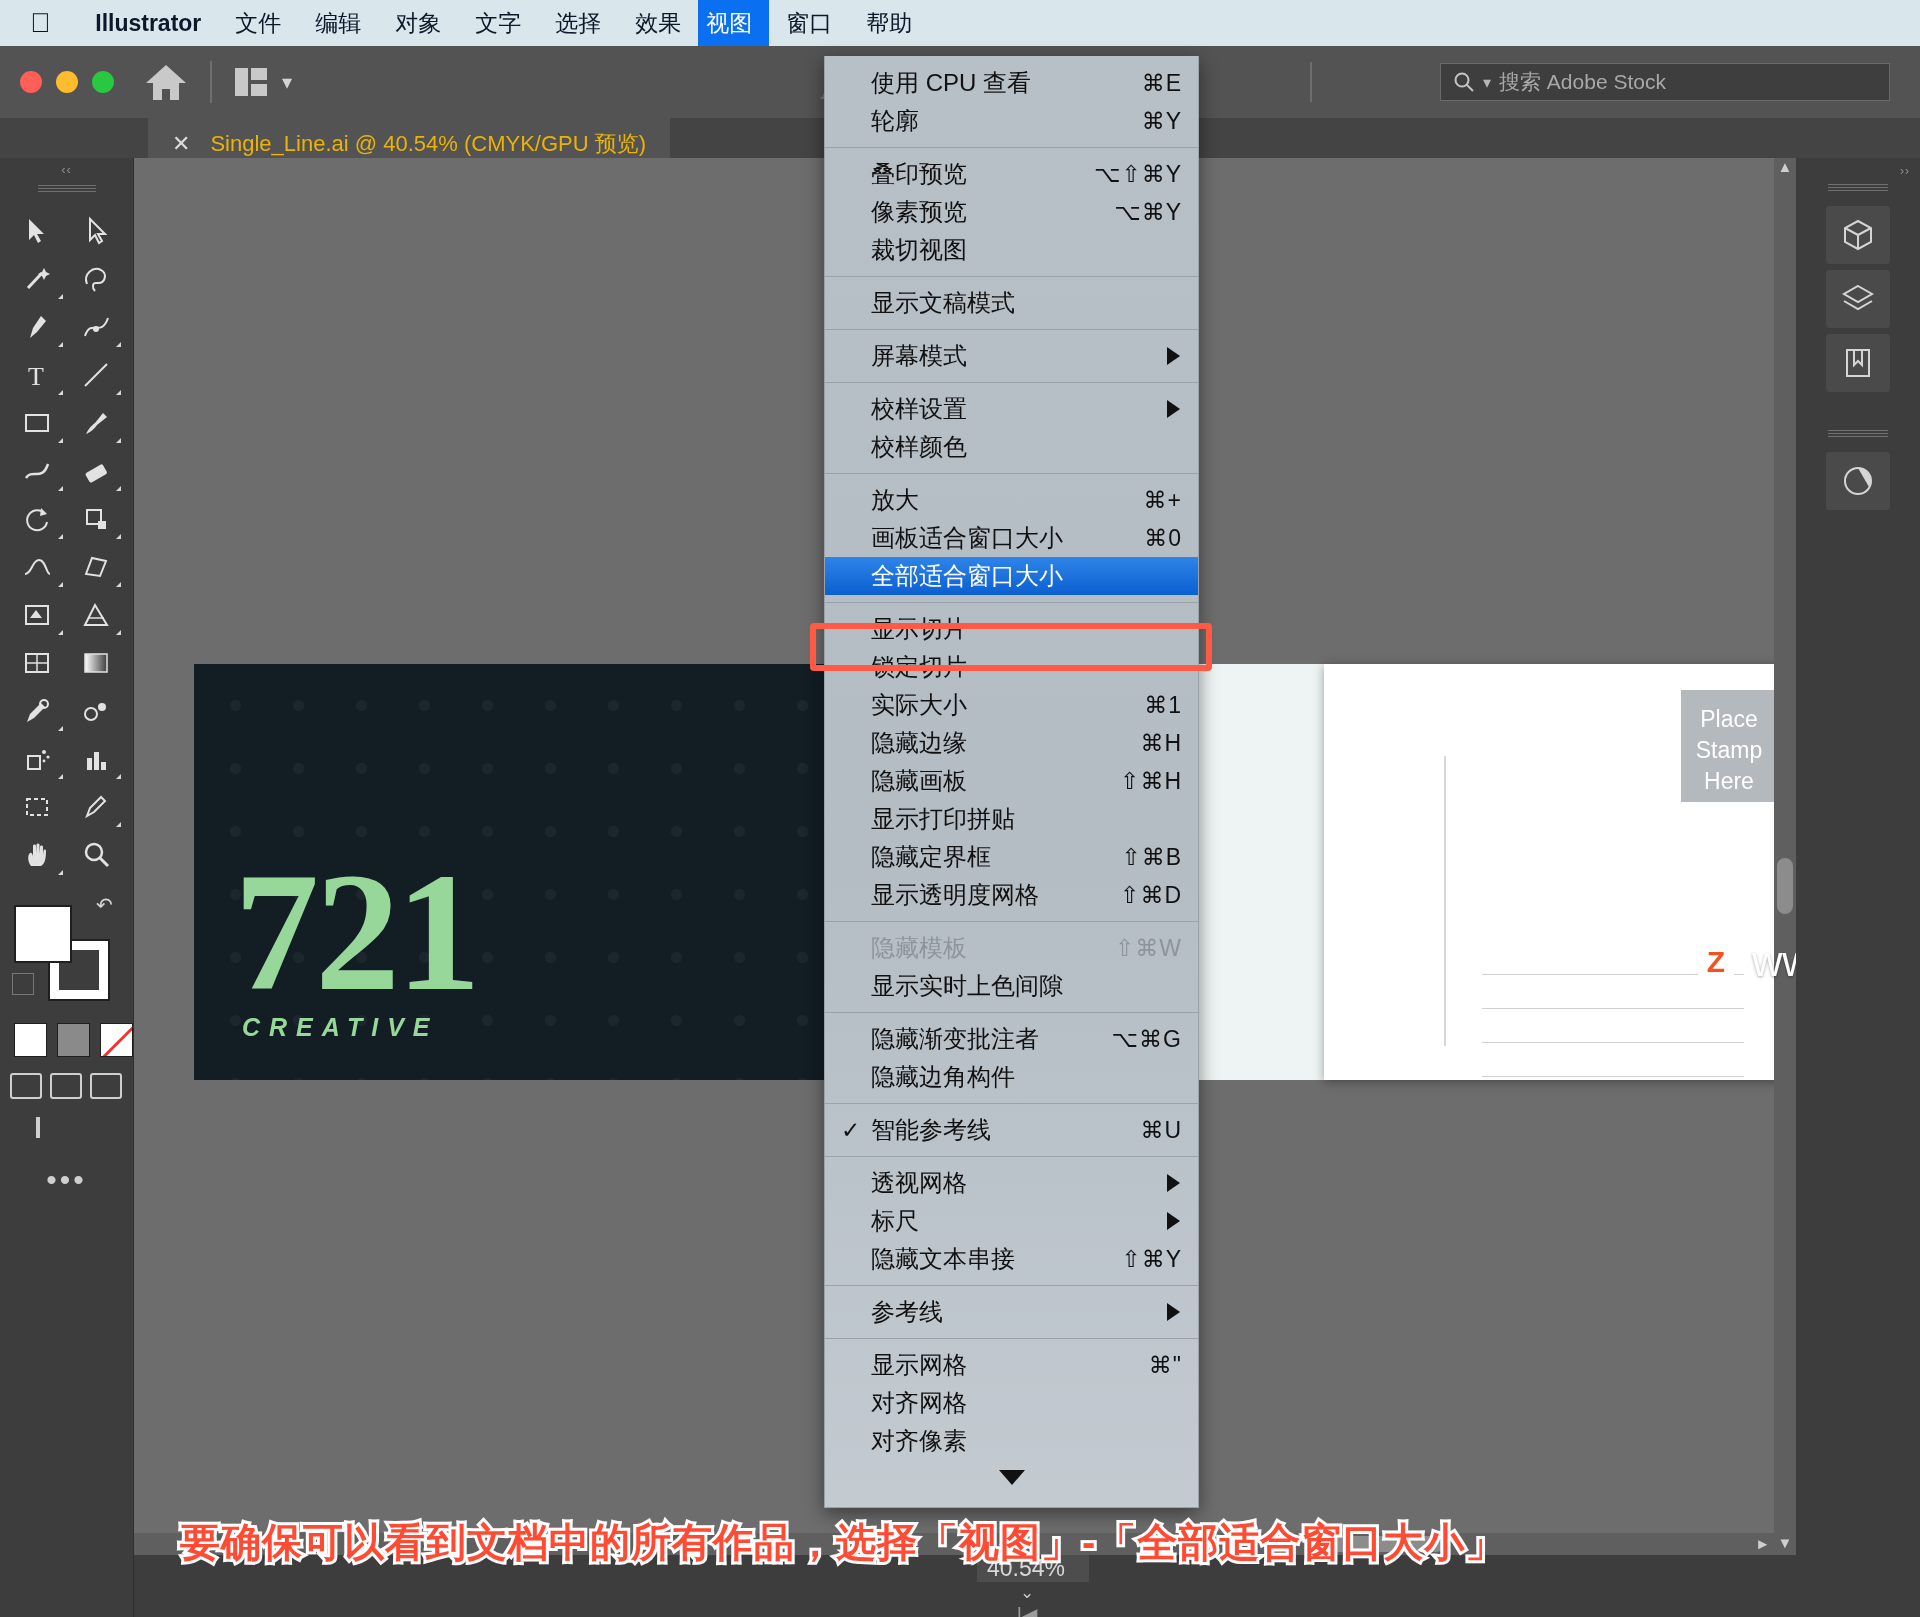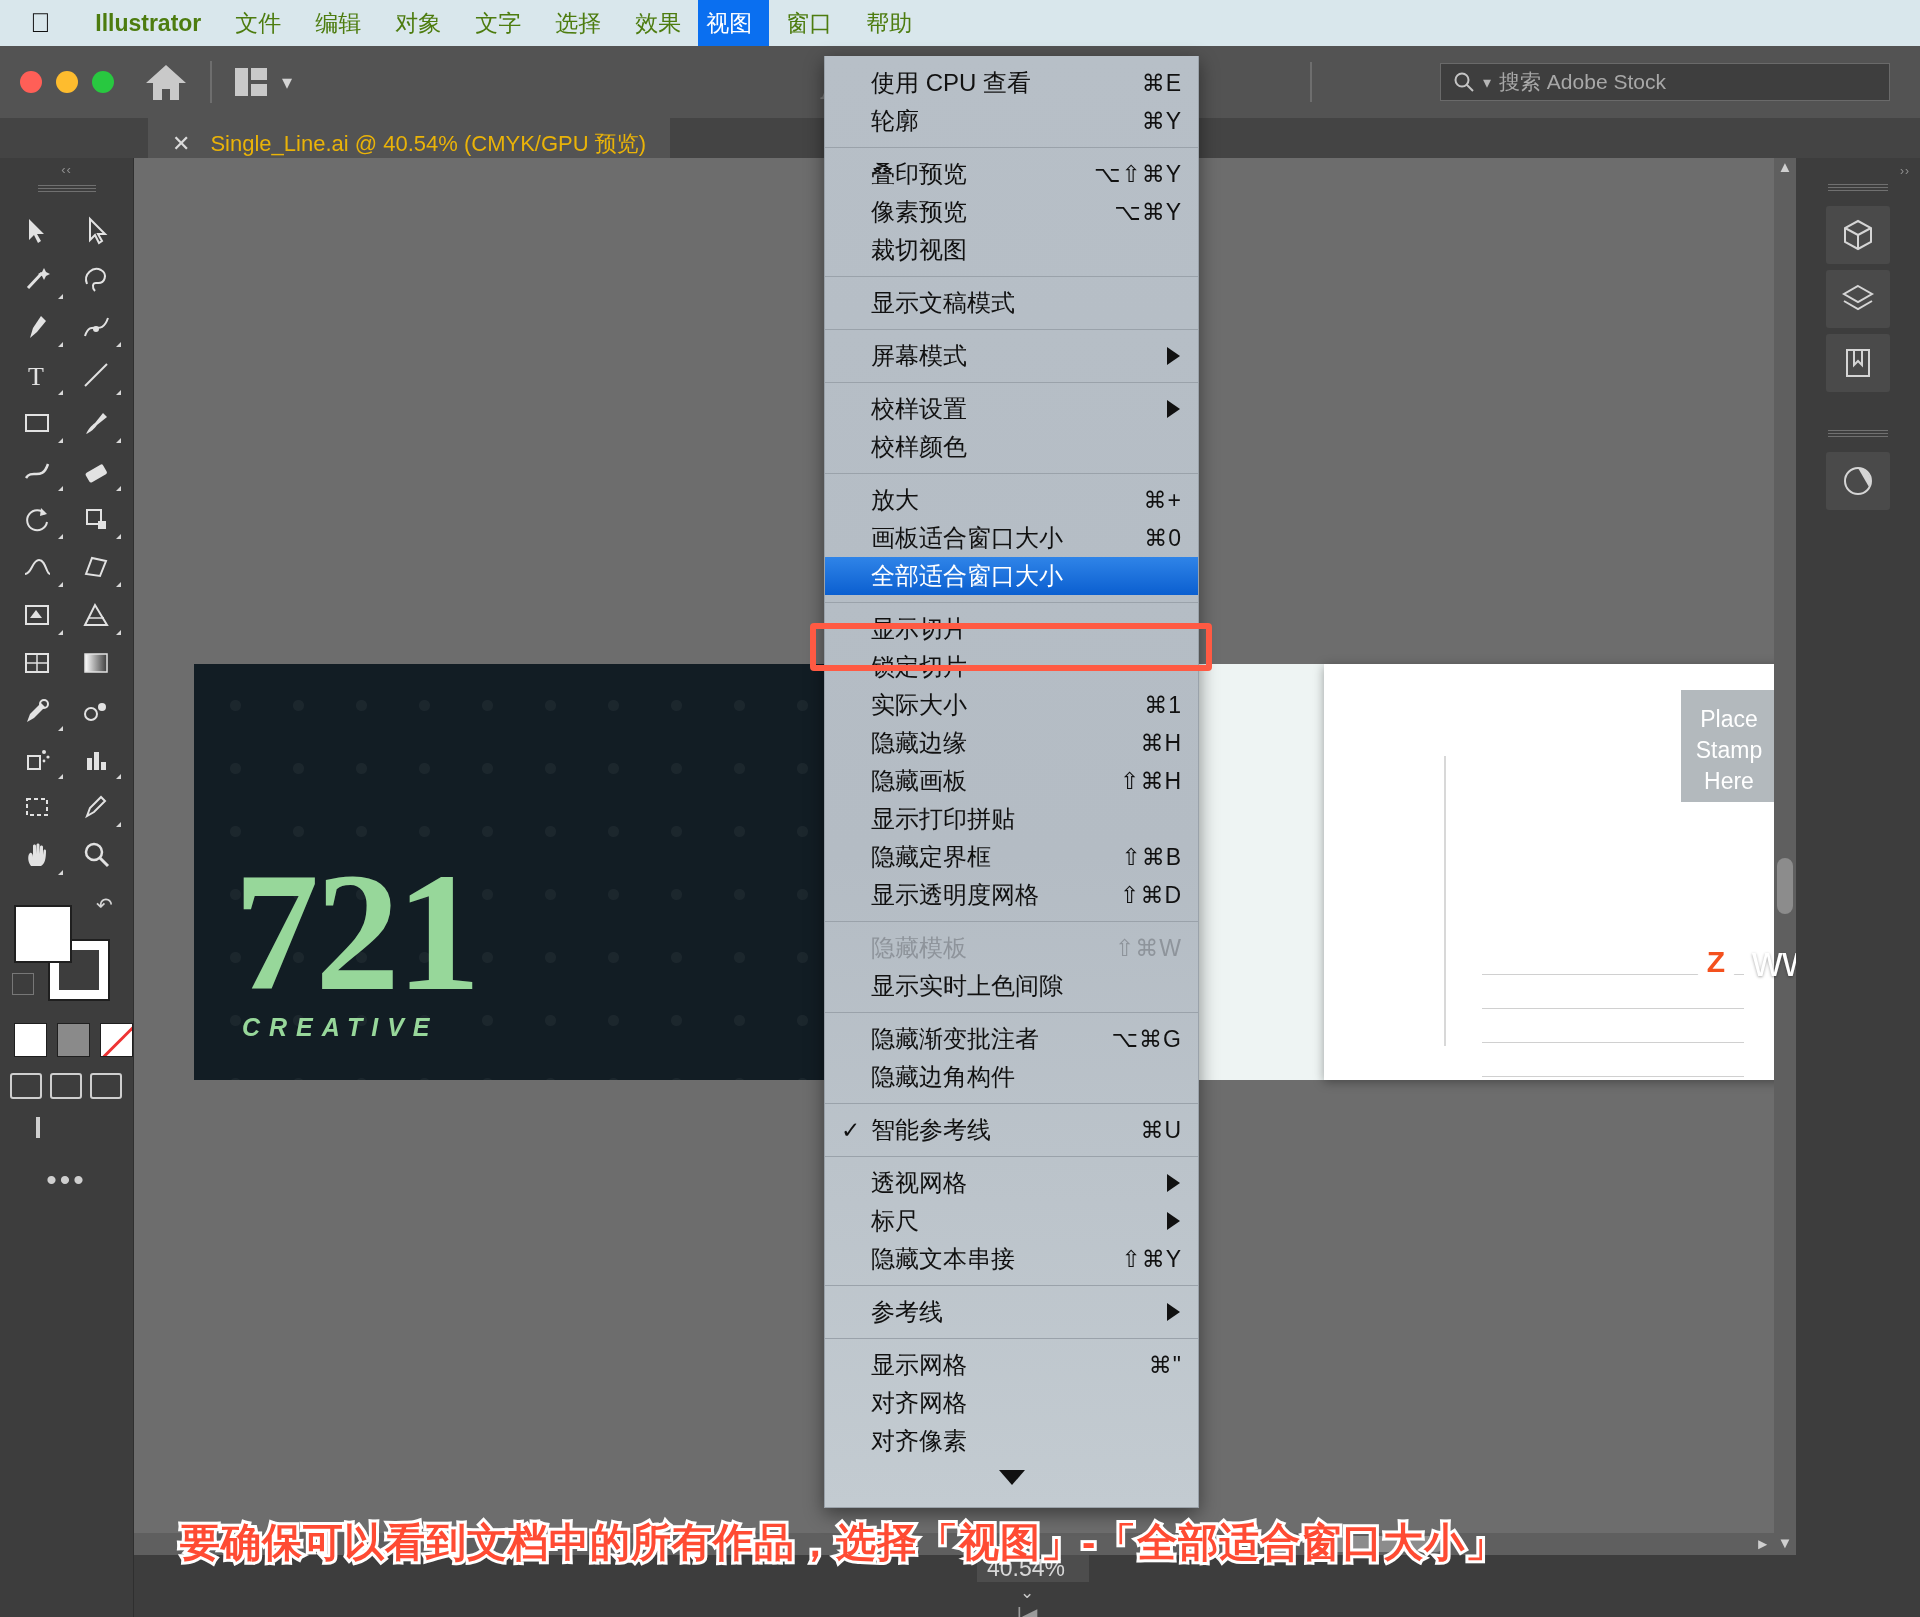--- a/index.html
+++ b/index.html
@@ -10,21 +10,21 @@
   }
 
   
   #macbar {
     position:absolute; left:0; top:0; width:1920px; height:46px;
     background:#d9e7ec; display:flex; align-items:center;
     padding-left:30px; gap:0px; z-index:60;
   }
   #macbar .apple { font-size:27px; line-height:1; color:#111; margin-right:28px; }
   #macbar .mb-item {
-    font-size:23px; color:#4d7c0f; padding:0 17px; height:46px;
+    font-size:23px; color:#0f172a; padding:0 17px; height:46px;
     display:flex; align-items:center; white-space:nowrap;
   }
   #macbar .mb-item.app { font-weight:bold; font-size:23px; }
   #macbar .mb-item.active { background:#0a6ff0; color:#fff;padding-left:8px; }
 
   
   #appwin {
     position:absolute; left:0; top:46px; width:1920px; height:1571px;
     background:#535353;
   }

